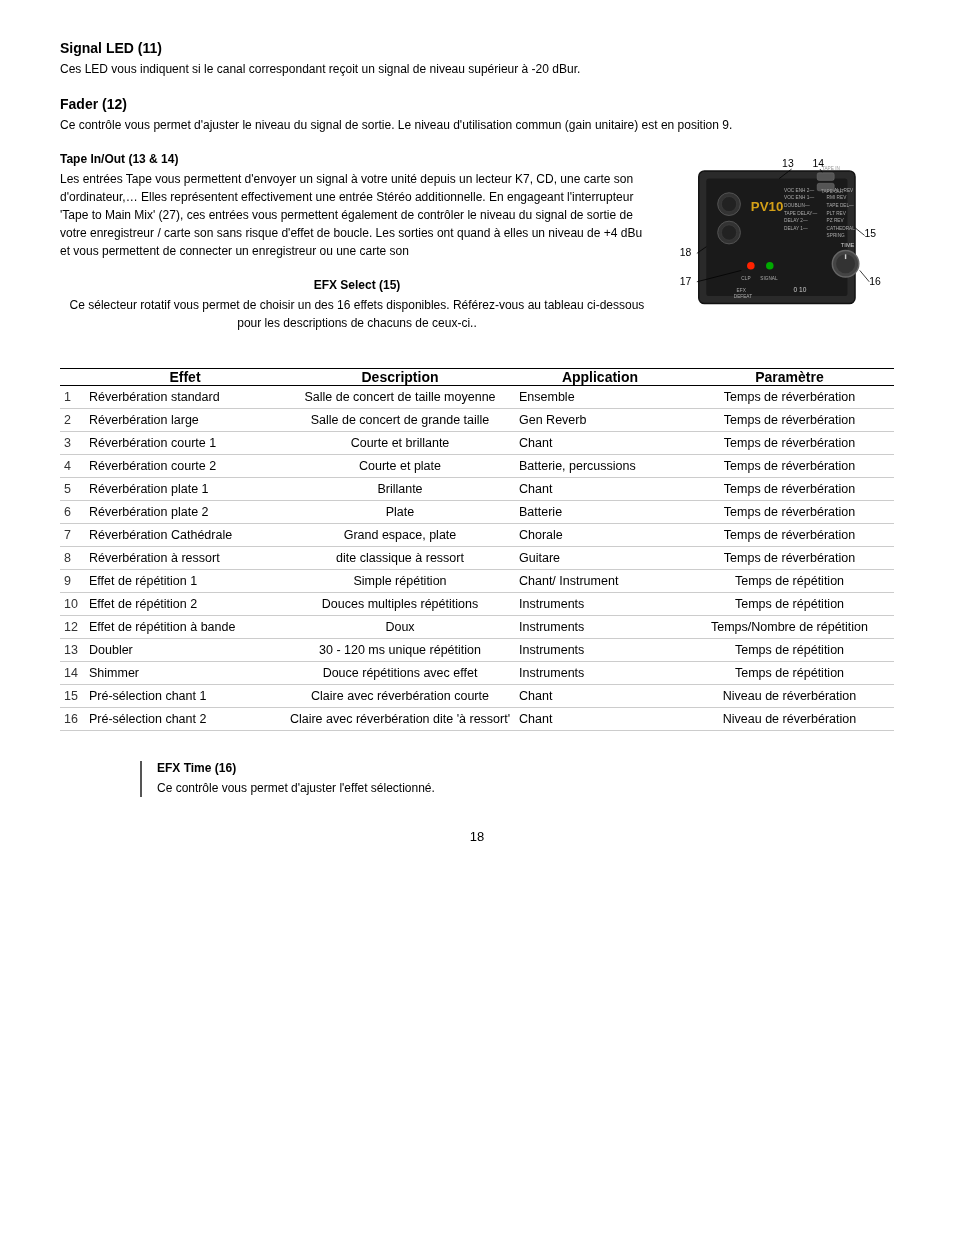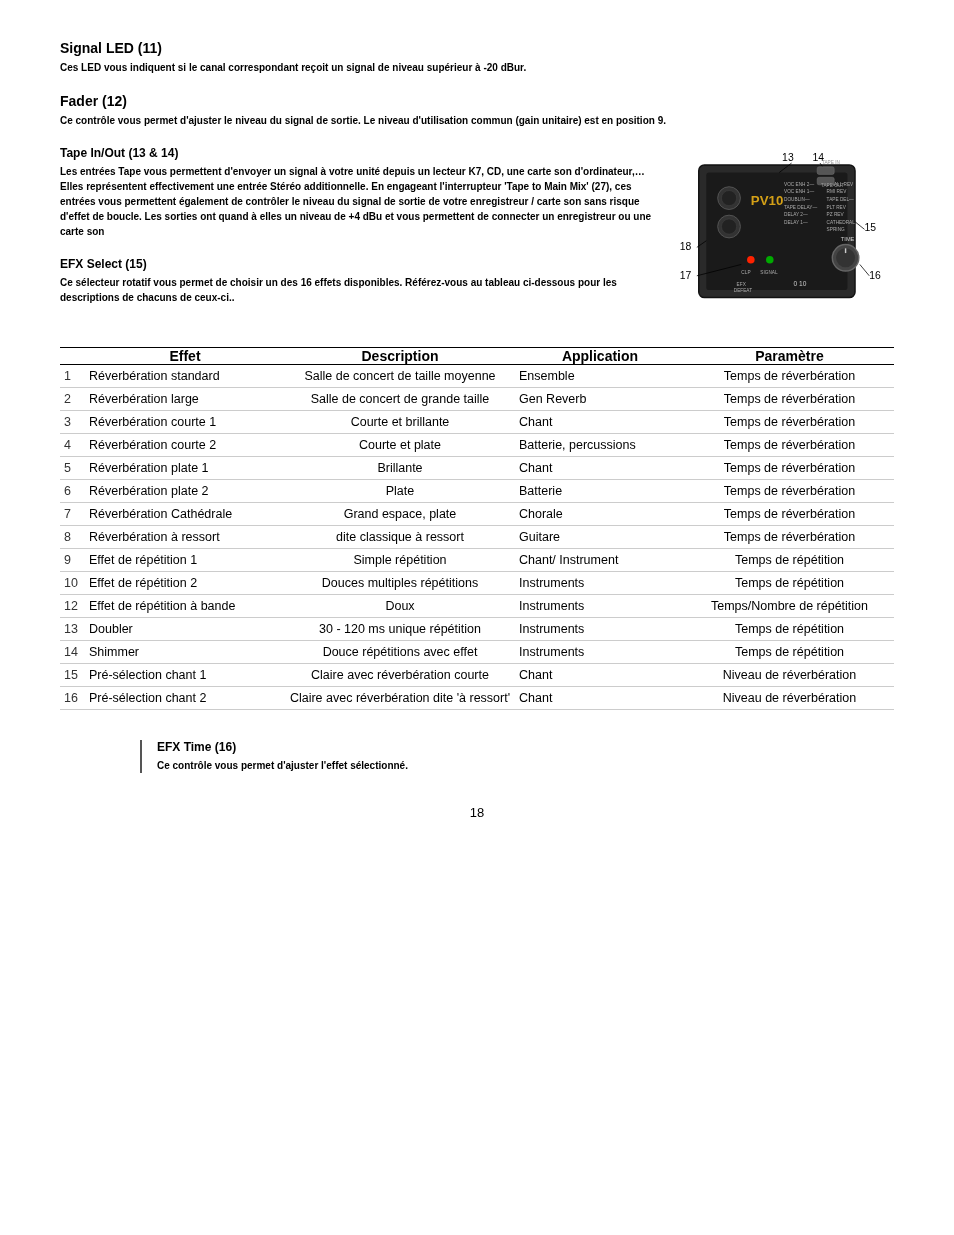--- a/index.html
+++ b/index.html
@@ -19,23 +19,22 @@
       font-weight: bold;
       font-size: 14px;
       margin-bottom: 4px;
     }
     .section-title-large {
       font-weight: bold;
       font-size: 12px;
       margin-bottom: 4px;
     }
     .section-body {
-      font-size: 10px;
+      font-size: 12px;
       line-height: 1.5;
-      font-weight: bold;
     }
     .tape-efx-container {
       display: flex;
       gap: 20px;
       align-items: flex-start;
       margin-bottom: 18px;
     }
     .tape-efx-text {
       flex: 1;
     }
@@ -119,21 +118,21 @@
 </div>
 
 <div class="tape-efx-container">
   <div class="tape-efx-text">
 
     <div class="section">
       <div class="section-title-large">Tape In/Out (13 &amp; 14)</div>
       <div class="section-body">Les entrées Tape vous permettent d'envoyer un signal à votre unité depuis un lecteur K7, CD, une carte son d'ordinateur,… Elles représentent effectivement une entrée Stéréo additionnelle. En engageant l'interrupteur 'Tape to Main Mix' (27), ces entrées vous permettent également de contrôler le niveau du signal de sortie de votre enregistreur / carte son sans risque d'effet de boucle. Les sorties ont quand à elles un niveau de +4 dBu et vous permettent de connecter un enregistreur ou une carte son</div>
     </div>
 
-    <div class="section" style="margin-top:14px;">
+    <div class="section" style="margin-top:14px;text-align:center;">
       <div class="section-title-large">EFX Select (15)</div>
       <div class="section-body">Ce sélecteur rotatif vous permet de choisir un des 16 effets disponibles. Référez-vous au tableau ci-dessous pour les descriptions de chacuns de ceux-ci..</div>
     </div>
   </div>
 
   <div class="device-image">
     <svg class="device-svg" viewBox="0 0 220 190" xmlns="http://www.w3.org/2000/svg">
 
       <rect x="20" y="20" width="165" height="140" rx="6" ry="6" fill="#2a2a2a" stroke="#111" stroke-width="1.5"></rect>
 

